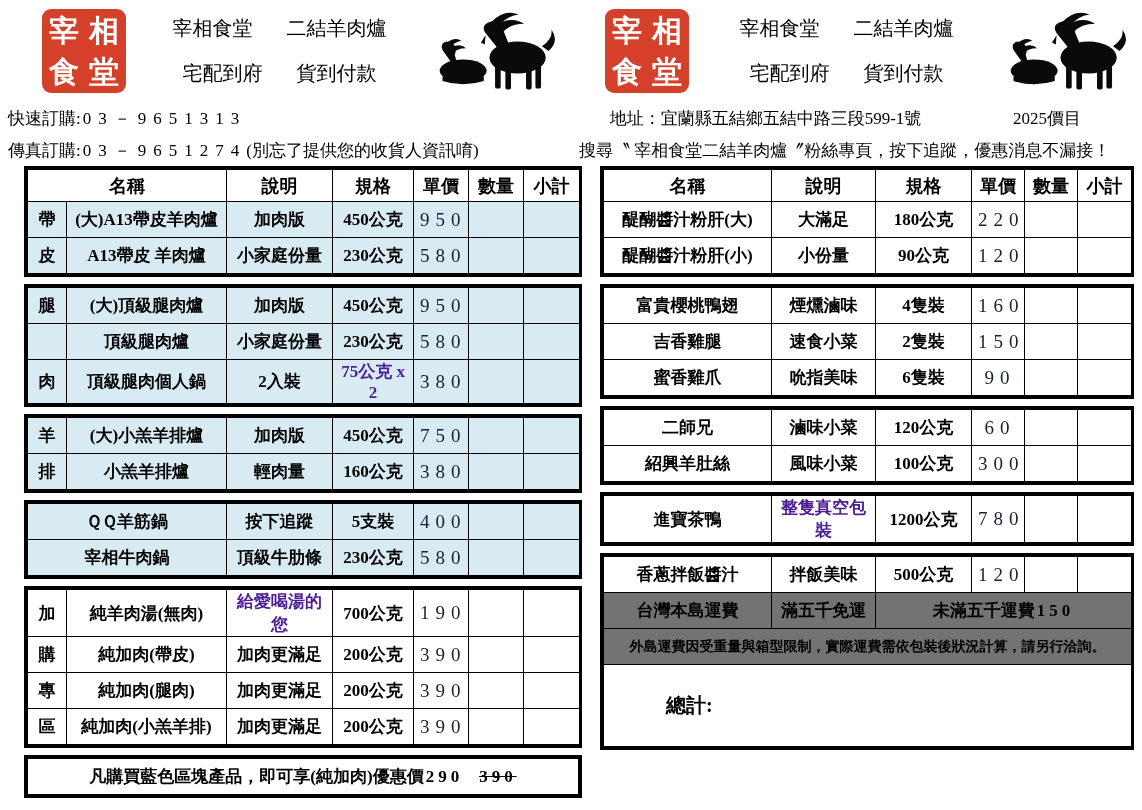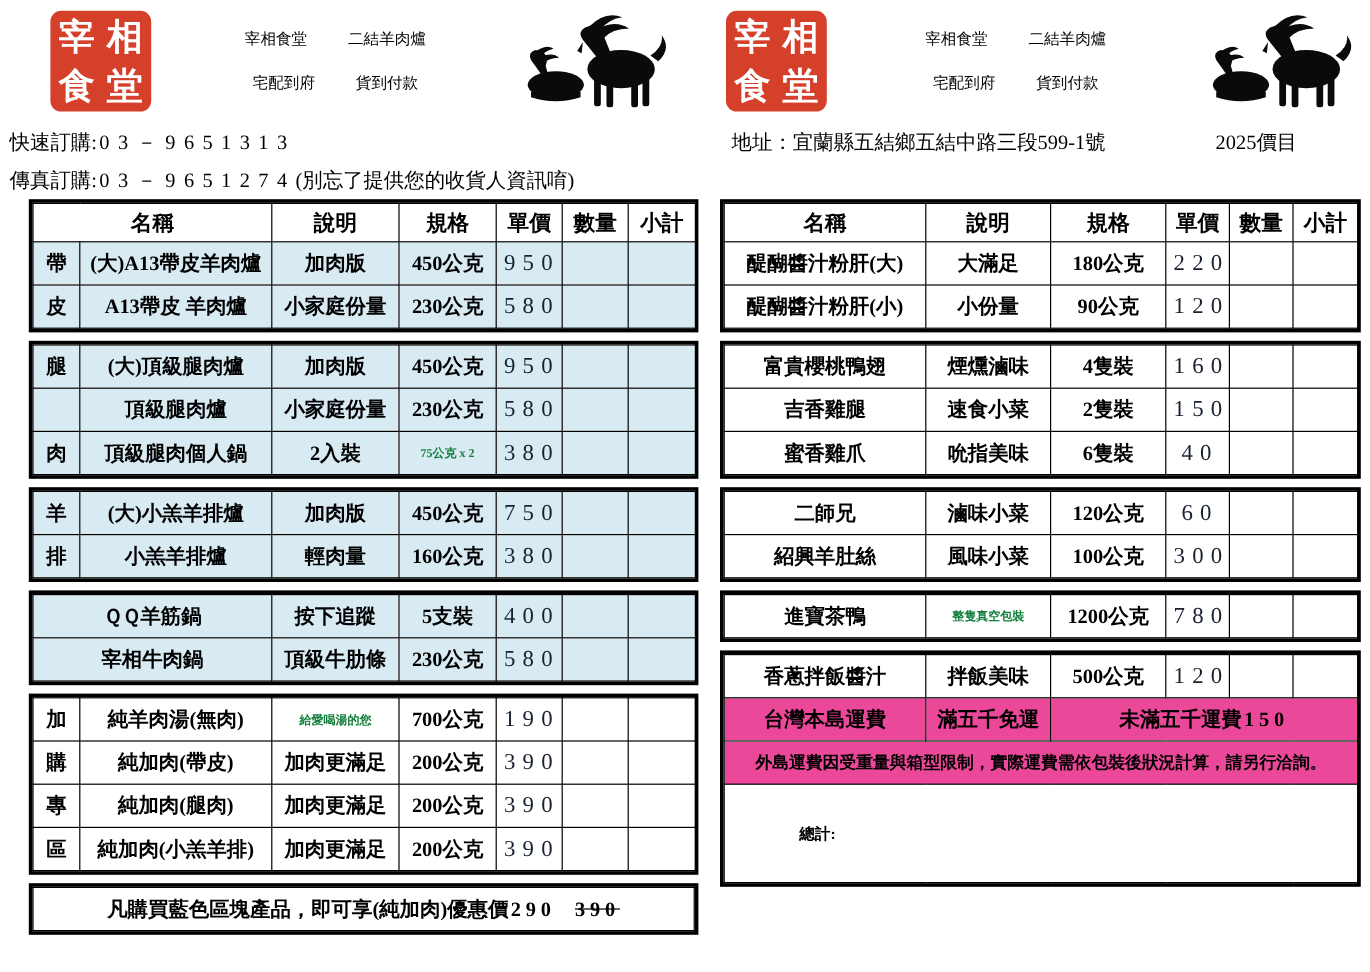--- a/index.html
+++ b/index.html
@@ -15,47 +15,47 @@
   .hhalf { width:571px; }
   .hh-top { height:102px; display:flex; align-items:center; }
   .seal {
     width:80px; height:80px; margin-left:44px; background:#d5402b; border-radius:7px;
     display:grid; grid-template-columns:1fr 1fr; grid-template-rows:1fr 1fr;
     color:#fff; font-weight:bold; font-size:30px; flex:0 0 auto;
     box-shadow:0 0 0 2px #d5402b;
   }
   .hhalf.right .seal { margin-left:36px; }
   .seal span { display:flex; align-items:center; justify-content:center; }
-  .hh-titles { flex:1; text-align:center; font-size:13px; }
+  .hh-titles { flex:1; text-align:center; font-size:20px; }
   .hh-titles .t1 { margin-bottom:18px; }
   .hh-titles .sep { display:inline-block; width:34px; }
   .goats { width:122px; height:86px; margin-right:14px; flex:0 0 auto; }
   .hh-line { height:32px; font-size:17px; padding-left:8px; display:flex; align-items:center; white-space:nowrap; }
   .hh-line .num { letter-spacing:7px; margin-left:2px; }
   .year { width:190px; text-align:center; }
   .addr { flex:1;text-align:center; }
 
   
   .tables { display:flex; padding:0 24px; }
   .tcol { width:558px; }
   .tcol.rightcol { width:534px; margin-left:18px; }
   .tbox { border:3px solid #000; margin-bottom:7px; background:#fff; }
   table { border-collapse:collapse; width:100%; table-layout:fixed; }
   td { border:1px solid #000; text-align:center; vertical-align:middle;
        font-weight:bold; font-size:17px; height:36px; padding:0 2px; overflow:hidden; }
   tr.thead td { height:32px; font-size:18px; background:#fff; }
   tr.blue td { background:#d8eaf2; }
-  tr.yellow td { background:#ec4899; }
+  tr.yellow td { background:#737373; }
   td.price { font-weight:normal; letter-spacing:6px; font-size:19px; color:#17212f; padding-left:6px; }
-  .sm { font-size:10px; color:#15803d; }
+  .sm { font-size:17px; color:#4c1d95; }
   td.notecell { font-size:17px; }
   .strike { text-decoration:line-through; margin-left:16px; letter-spacing:4px; }
   .numsp { letter-spacing:4px; margin-left:2px; }
   td.islandcell { font-size:14px; }
-  td.totalcell { height:82px; text-align:left; padding-left:62px; font-size:13px; vertical-align:middle; }
+  td.totalcell { height:82px; text-align:left; padding-left:62px; font-size:20px; vertical-align:middle; }
 </style>
 </head>
 <body>
 
 <div class="page">
 
   <div class="header">
 
     <div class="hhalf">
       <div class="hh-top">
@@ -137,20 +137,23 @@
             <path d="M10,38 q11,-9 18,-4 q-9,2 -13,9 z"></path>
             <path d="M14,42 q13,-6 19,0 q-10,0 -15,6 z"></path>
             <path d="M8,72 q22,8 44,0 l0,5 q-22,7 -44,0 z"></path>
           </g>
         </svg>
       </div>
       <div class="hh-line">
         <span class="addr">地址：宜蘭縣五結鄉五結中路三段599-1號</span>
         <span class="year">2025價目</span>
       </div>
+      <div class="hh-line">
+        <span>搜尋〝 宰相食堂二結羊肉爐〞粉絲專頁，按下追蹤，優惠消息不漏接！</span>
+      </div>
     </div>
   </div>
 
   <div class="tables">
 
     <div class="tcol">
 
       <div class="tbox">
         <table>
           <colgroup>
@@ -431,21 +434,21 @@
             <td>速食小菜</td>
             <td>2隻裝</td>
             <td class="price">150</td>
             <td></td>
             <td></td>
           </tr>
           <tr>
             <td>蜜香雞爪</td>
             <td>吮指美味</td>
             <td>6隻裝</td>
-            <td class="price">40</td>
+            <td class="price">90</td>
             <td></td>
             <td></td>
           </tr>
         </tbody>
           </table>
       </div>
 
       <div class="tbox">
         <table>
           <colgroup>

